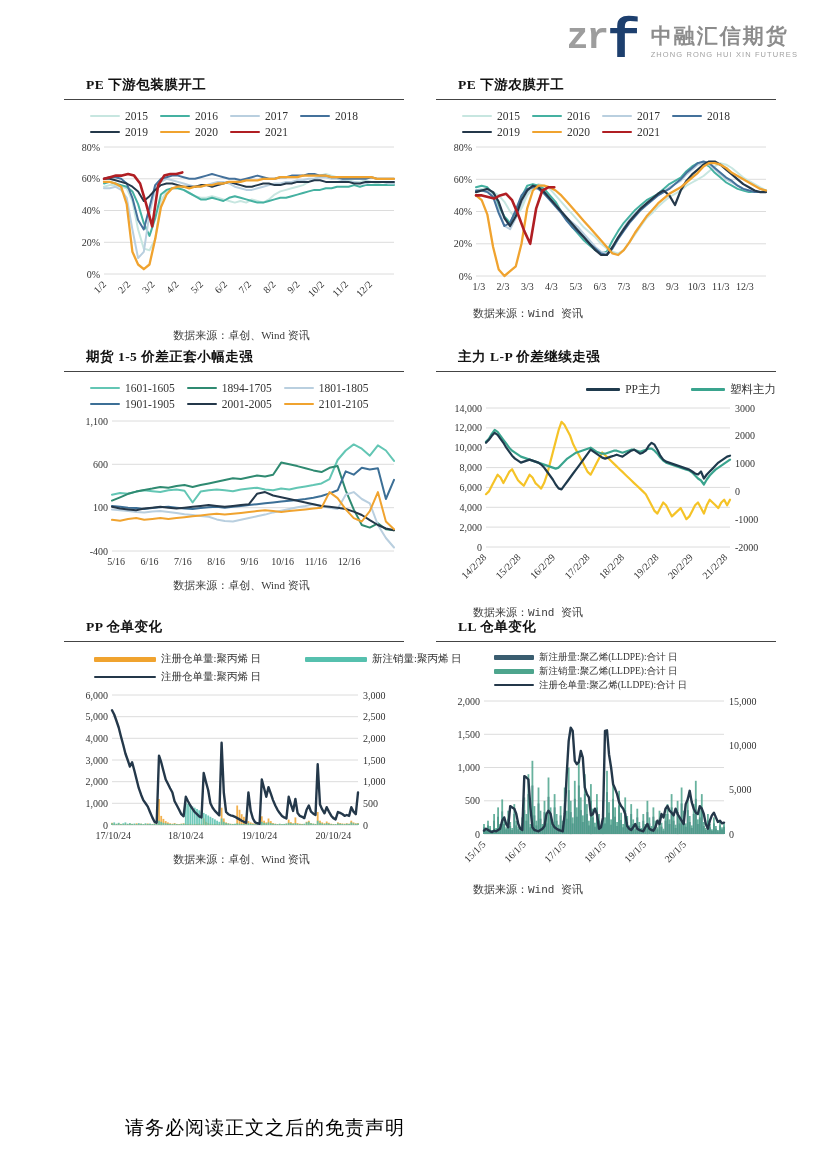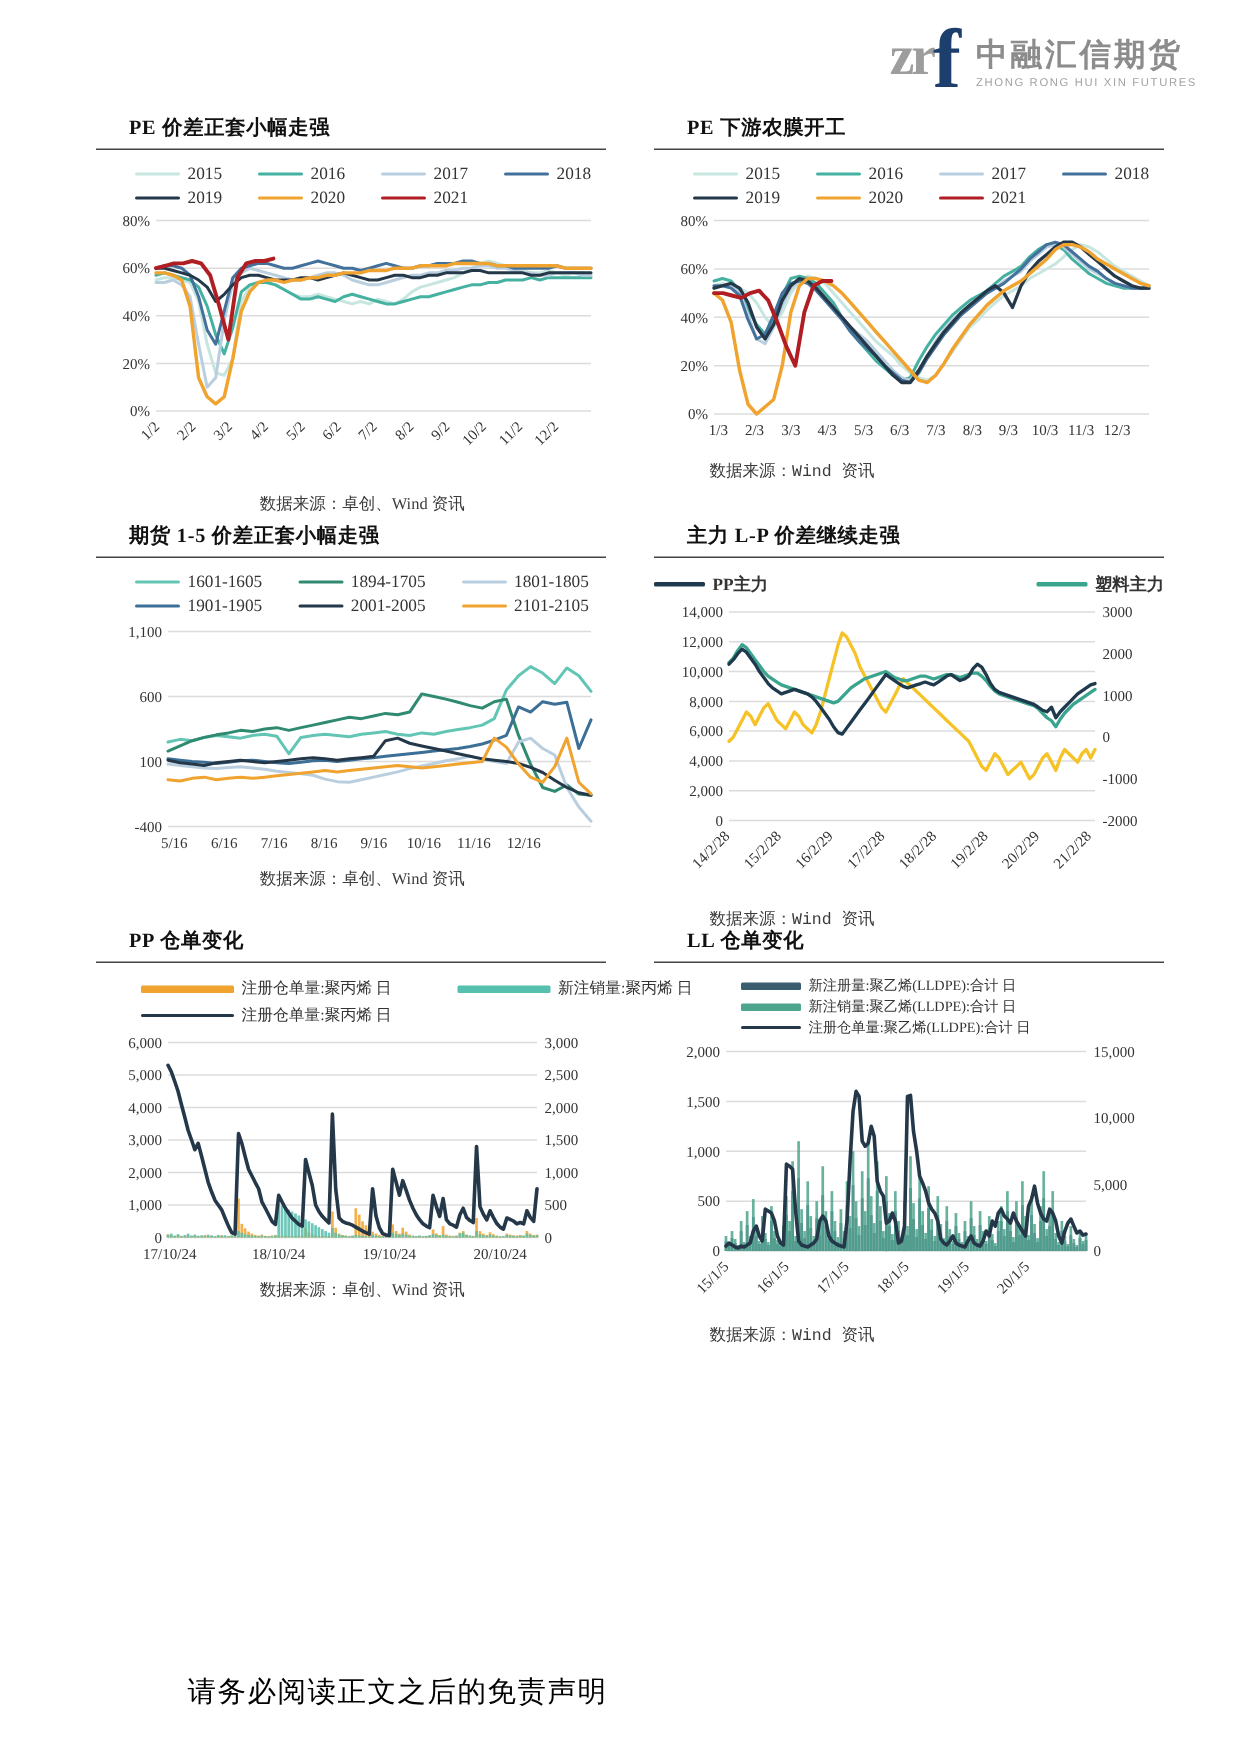--- a/index.html
+++ b/index.html
@@ -2,38 +2,38 @@
 <html><head>
 <meta charset="utf-8">
 <style>
   html,body{margin:0;padding:0;}
   body{
     width:826px;height:1169px;position:relative;background:#ffffff;overflow:hidden;
     font-family:"Liberation Serif","DejaVu Serif",serif;color:#222;
   }
   
   .logo{position:absolute;top:16px;right:28px;display:flex;align-items:center;gap:10px;}
-  .logo-mark{font-family:Liberation Serif, serif;font-weight:bold;line-height:44px;white-space:nowrap;}
+  .logo-mark{font-family:Liberation Mono, monospace;font-weight:bold;line-height:44px;white-space:nowrap;}
   .logo-mark .zr{font-size:37px;color:#9d9d9d;letter-spacing:-2px;}
   .logo-mark .f{font-size:56px;color:#1d3f6e;vertical-align:-9px;}
   .logo-text{display:flex;flex-direction:column;justify-content:flex-start;}
   .logo-text .cn{font-size:21px;font-weight:bold;color:#8c8c8c;letter-spacing:2px;line-height:24px;}
   .logo-text .en{font-family:"Liberation Sans","DejaVu Sans",sans-serif;font-size:7.5px;color:#a2a2a2;letter-spacing:1.1px;margin-top:2px;}
   
   .chart{position:absolute;width:340px;}
   .chart .title{
     margin:0 0 8px 0;padding:0 0 5px 22px;font-size:13.5px;font-weight:bold;color:#111;
     border-bottom:1.5px solid #444;letter-spacing:0.5px;
   }
   .legend{display:flex;flex-direction:column;margin:2px 0 2px 0;}
-  .legend-row{display:flex;align-items:center;margin:2px 0;padding-left:26px;gap:24px;}
+  .legend-row{display:flex;align-items:center;margin:2px 0;padding-left:26px;gap:12px;}
   .legend-item{display:inline-flex;align-items:center;white-space:nowrap;}
   .legend-item .swatch{display:inline-block;margin-right:5px;border-radius:1px;}
   .legend-item .legend-label{font-size:11.5px;color:#333;}
-  .c3 .legend-row{justify-content:space-between;padding-left:0;gap:30px;font-weight:bold;}
+  .c3 .legend-row{justify-content:flex-end;padding-left:0;gap:30px;}
   .c4 .legend-row{padding-left:30px;gap:44px;}
   .c4 .legend-item .legend-label{font-size:10.5px;}
   .c5 .legend-row{padding-left:58px;gap:0;margin:0.5px 0;text-align:right;}
   .c5 .legend-item .legend-label{font-size:9.5px;}
   .plot{display:block;}
   .source{margin:4px 0 0 0;font-size:11px;color:#3a3a3a;}
   .col-left .source{padding-left:15px;text-align:center;}
   .col-right .source{padding-left:37px;font-family:Liberation Mono, monospace;}
   
   .plot text{font-family:"Liberation Serif","DejaVu Serif",serif;fill:#333;}
@@ -44,21 +44,21 @@
 
 <div class="logo">
   <div class="logo-mark"><span class="zr">zr</span><span class="f">f</span></div>
   <div class="logo-text">
     <div class="cn">中融汇信期货</div>
     <div class="en">ZHONG RONG HUI XIN FUTURES</div>
   </div>
 </div>
 
 <section class="chart col-left c0" style="left:64px;top:76px">
-  <h3 class="title">PE 价差正套小幅走强</h3>
+  <h3 class="title">PE 下游包装膜开工</h3>
   <div class="legend">
       <div class="legend-row">
         <span class="legend-item">
           <span class="swatch" style="background: rgb(199, 230, 224); height: 2.6px; width: 30px;"></span>
           <span class="legend-label">2015</span>
         </span>
         <span class="legend-item">
           <span class="swatch" style="background: rgb(69, 177, 161); height: 2.6px; width: 30px;"></span>
           <span class="legend-label">2016</span>
         </span>

